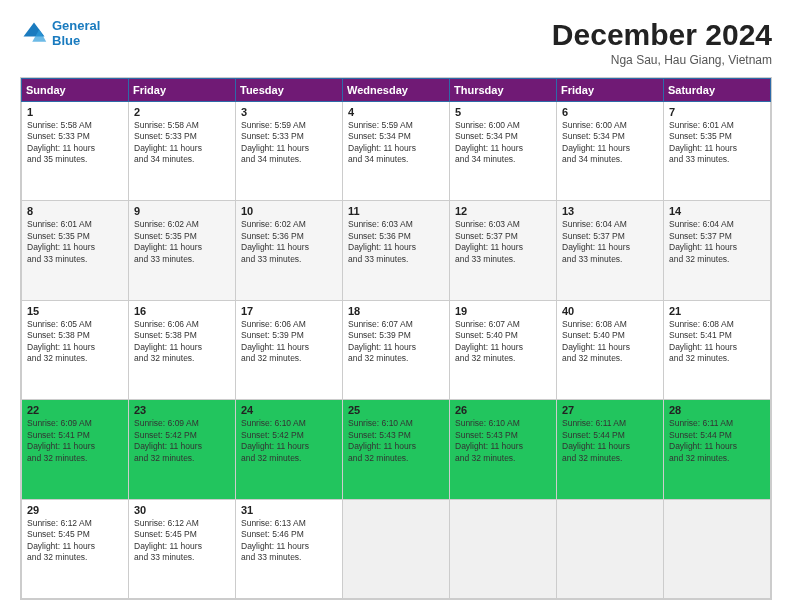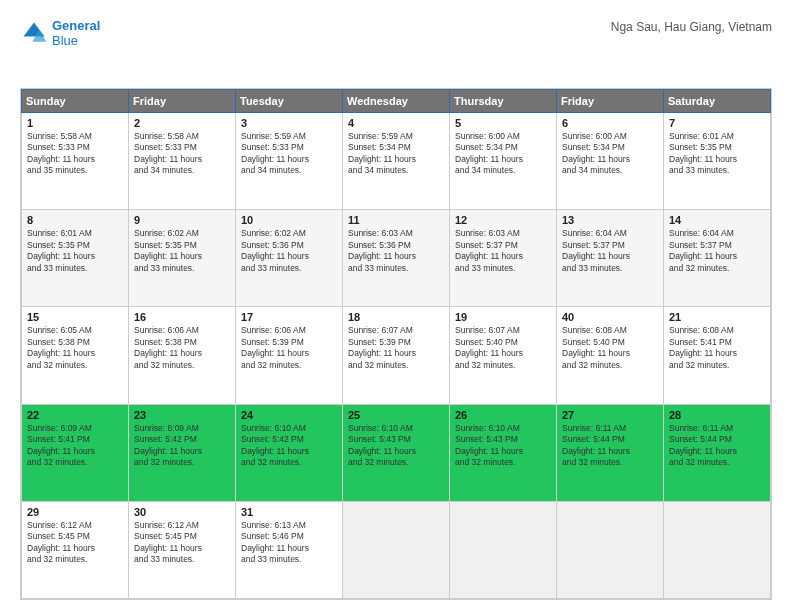--- a/index.html
+++ b/index.html
@@ -9,21 +9,20 @@
       font-family: Arial, sans-serif;
       background: #fff;
       overflow: hidden;
     }
     .page {
       width: 792px;
       height: 612px;
       padding: 18px 20px 12px 20px;
       display: flex;
       flex-direction: column;
-      gap: 30px;
     }
     .header {
       display: flex;
       justify-content: space-between;
       align-items: flex-start;
       margin-bottom: 10px;
     }
     .logo {
       display: flex;
       align-items: center;
@@ -53,21 +52,21 @@
       border-collapse: collapse;
       width: 100%;
       font-size: 9.5px;
     }
     .calendar table {
       width: 100%;
       border-collapse: collapse;
       height: 100%;
     }
     .calendar thead th {
-      background: #737373;
+      background: #701a75;
       color: #fff;
       font-size: 11px;
       font-weight: bold;
       padding: 5px 4px;
       text-align: left;
       border: 1px solid #2d6aa8;
     }
     .calendar tbody td {
       border: 1px solid #ccc;
       vertical-align: top;
@@ -96,24 +95,25 @@
 
 <div class="page">
   <div class="header">
     <div class="logo">
       <svg class="logo-icon" viewBox="0 0 32 32">
         <polygon points="16,4 28,20 4,20" fill="#1a7bbf"></polygon>
         <polygon points="22,12 30,26 14,26" fill="#2d9cdb" opacity="0.7"></polygon>
       </svg>
       <div>
         <div style="font-size:13px;font-weight:bold;color:#333;"><span style="color:#1a7bbf;">General</span></div>
-        <div style="font-size:13px;font-weight:normal;color:#1a7bbf;">Blue</div>
+        <div style="font-size:13px;font-weight:bold;color:#1a7bbf;">Blue</div>
       </div>
     </div>
     <div class="title-block">
+      <div class="main-title">December 2024</div>
       <div class="subtitle">Nga Sau, Hau Giang, Vietnam</div>
     </div>
   </div>
 
   <div class="calendar">
     <table>
       <thead>
         <tr>
         <th>Sunday</th>
             <th>Friday</th>

